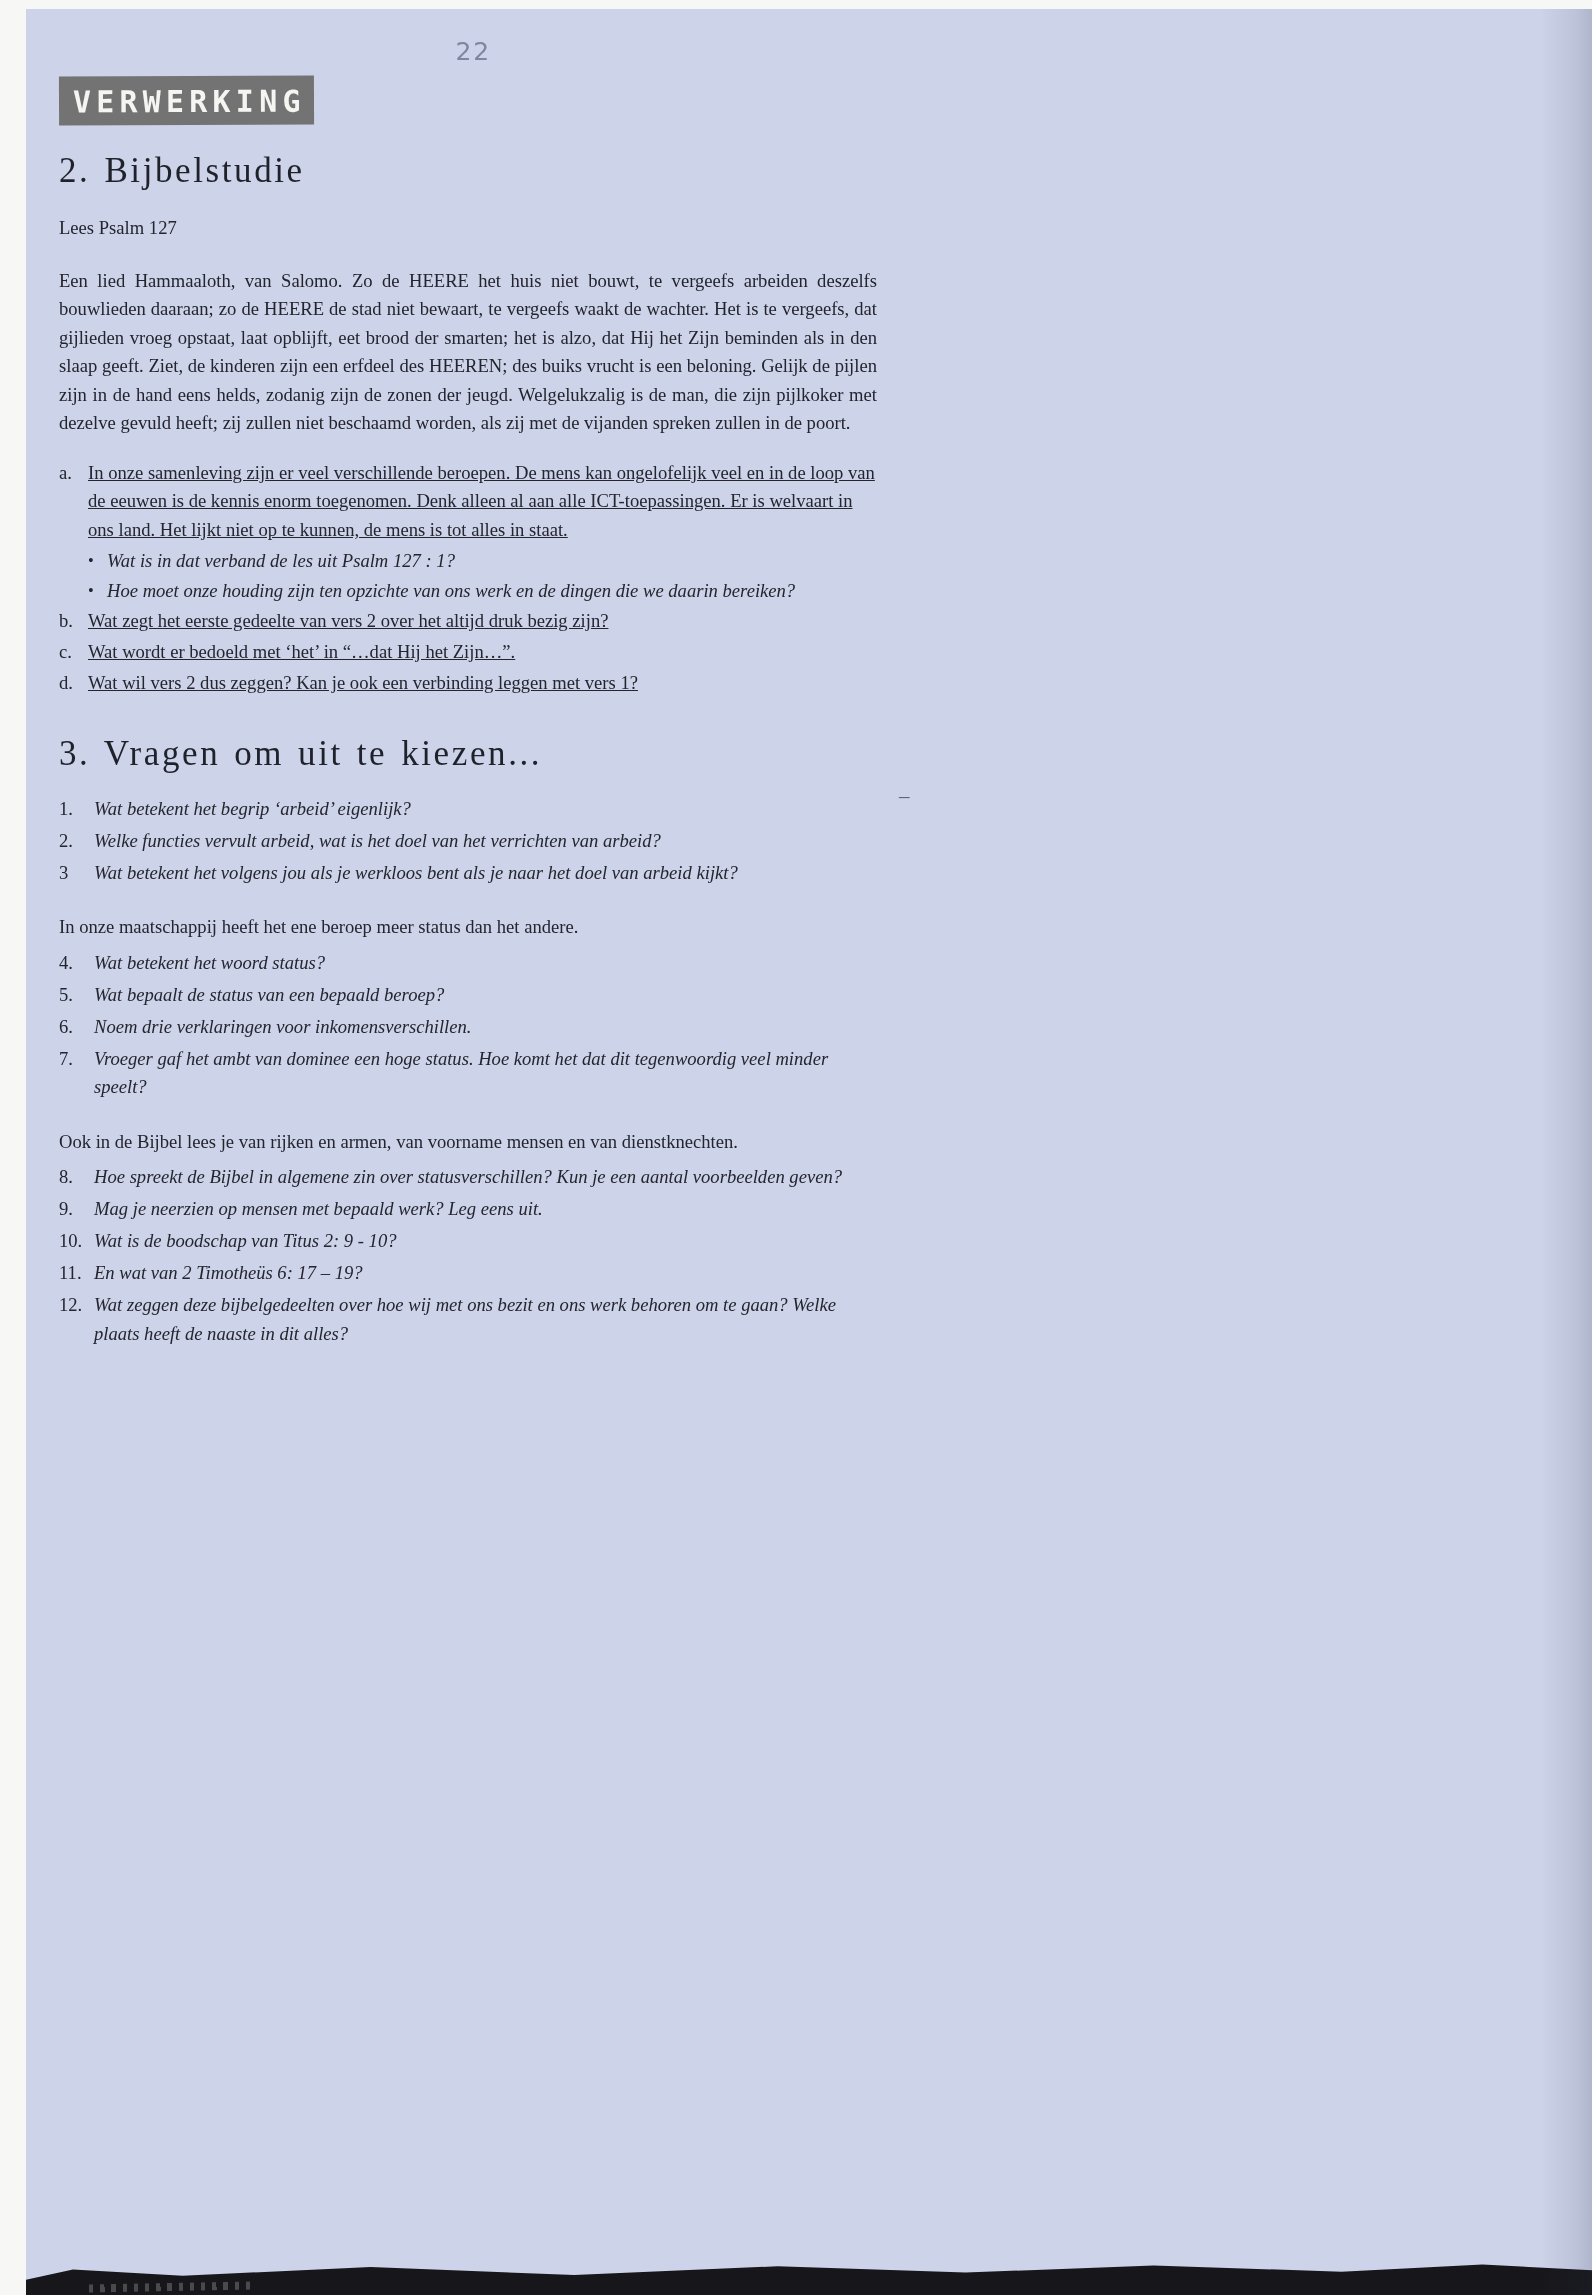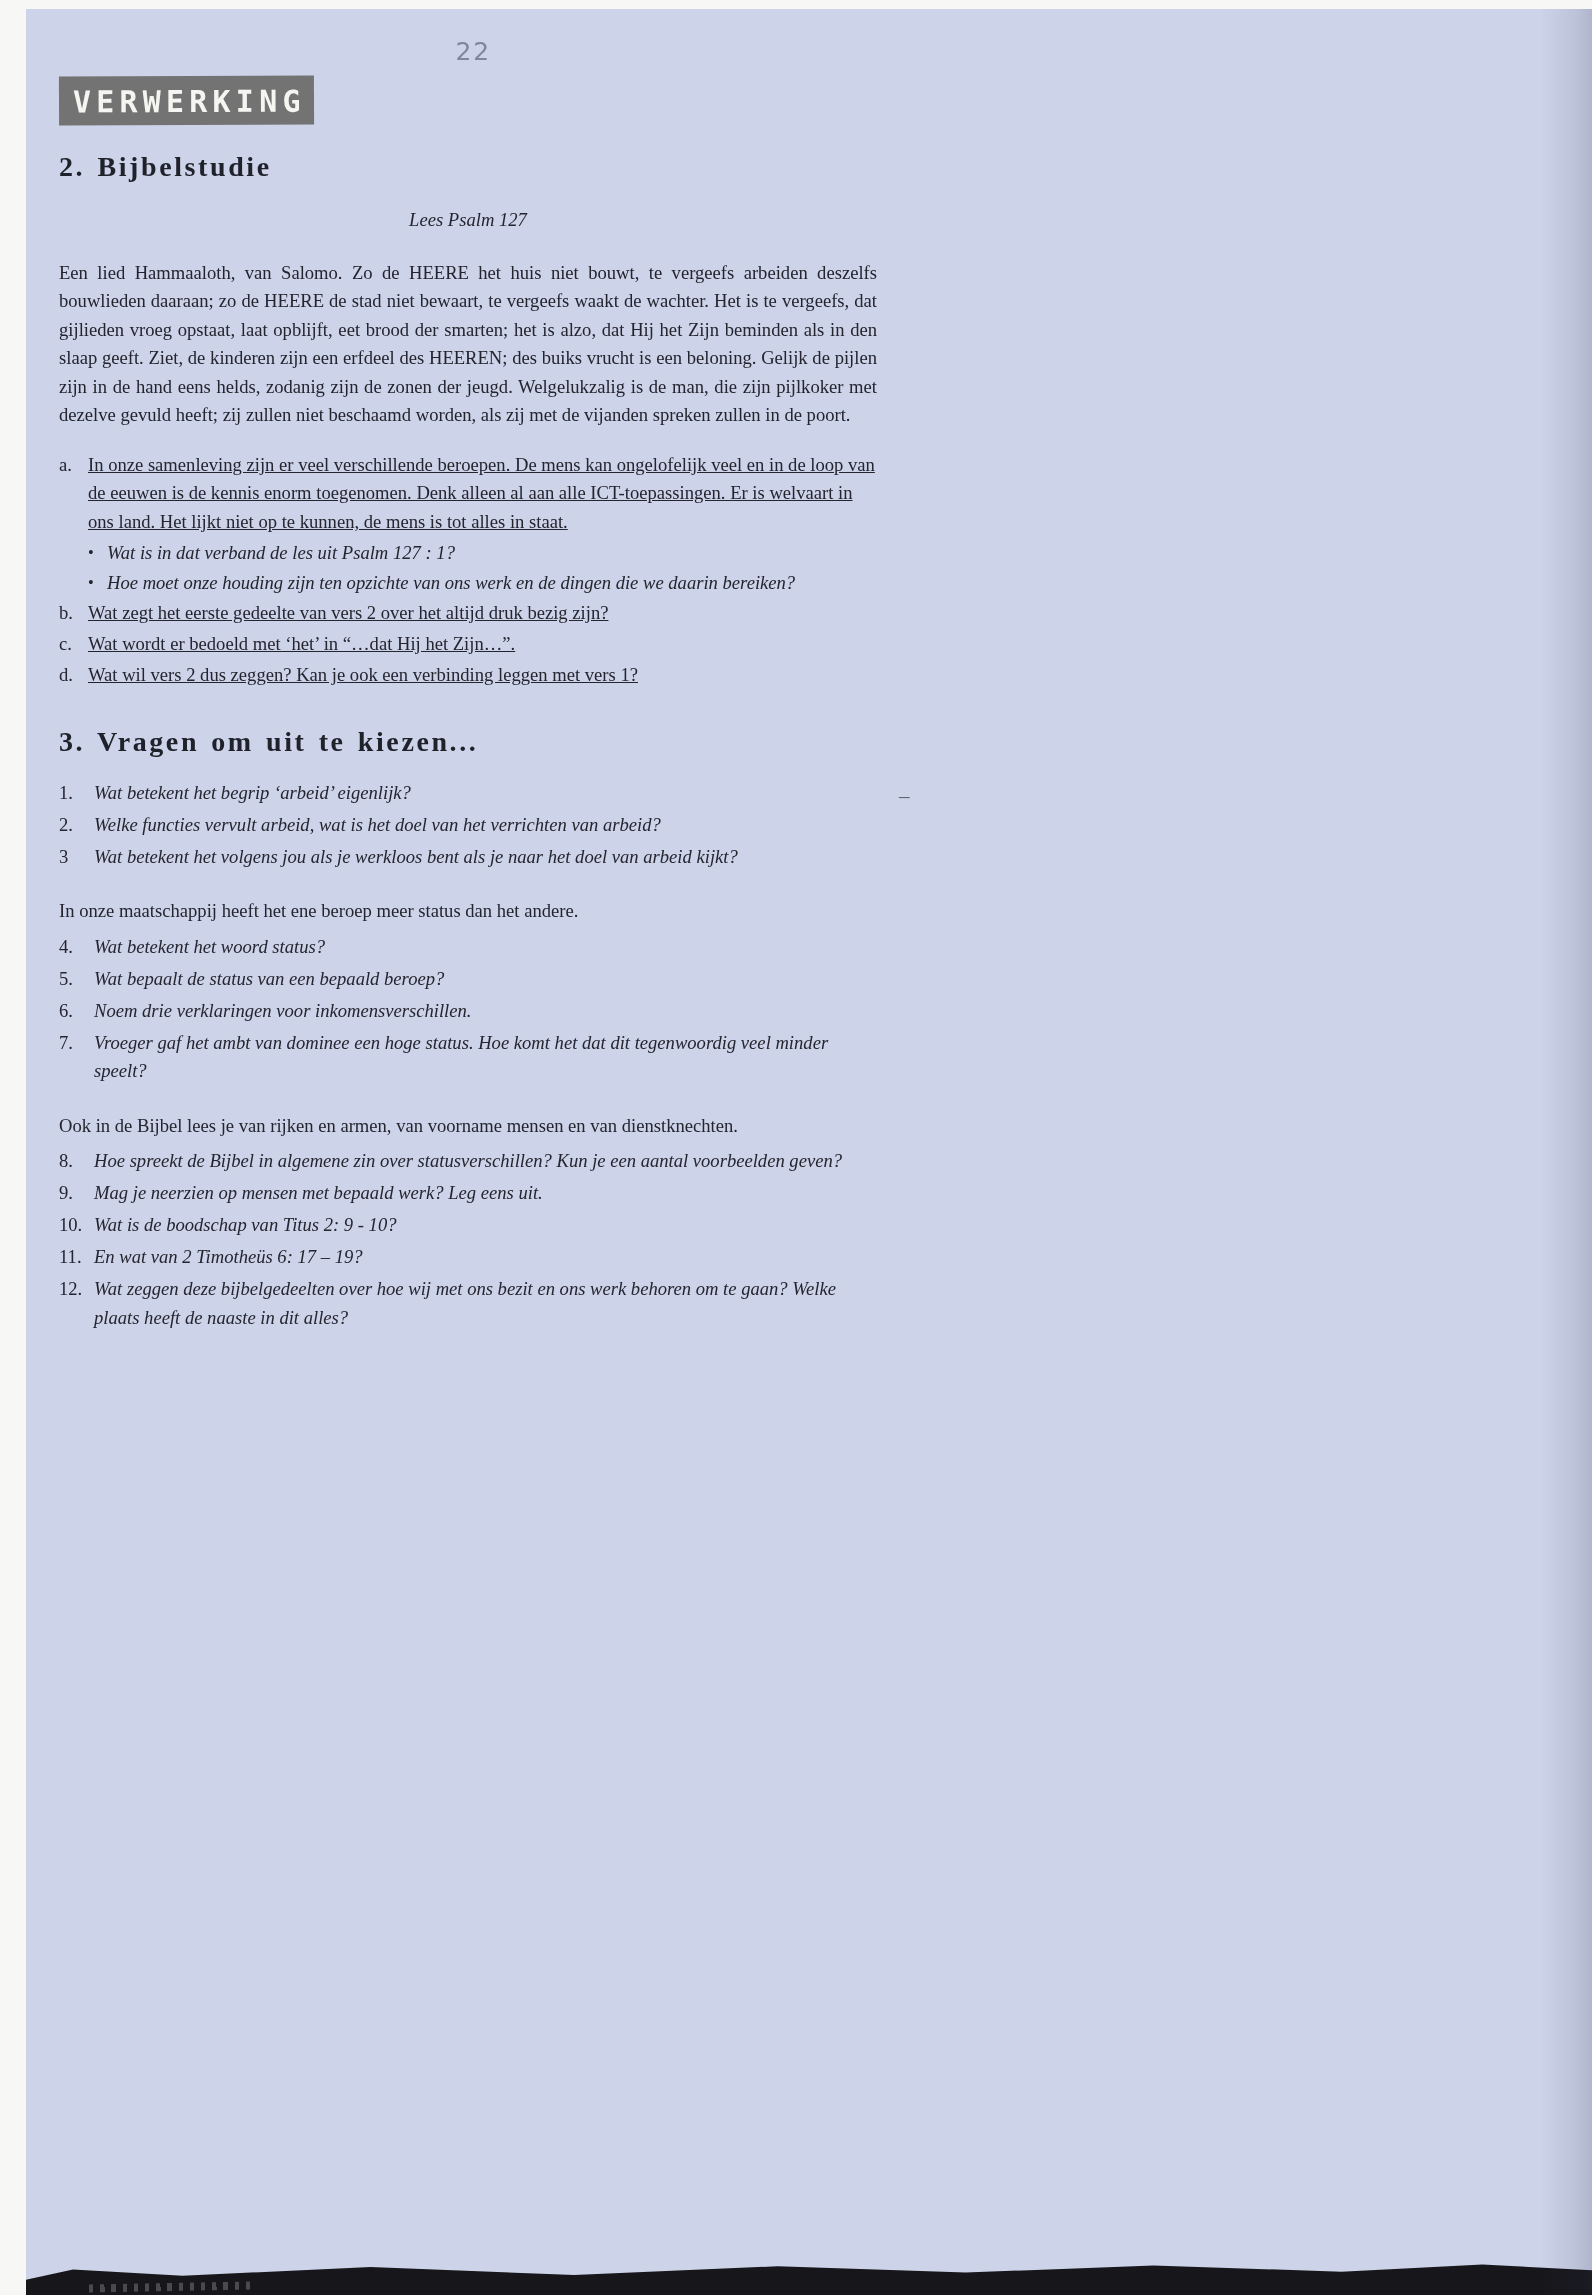--- a/index.html
+++ b/index.html
@@ -74,36 +74,34 @@
     font-family: "DejaVu Sans Mono", monospace;
     font-weight: bold;
     font-size: 30px;
     letter-spacing: 5.2px;
     padding: 7.8px 8.6px 6px 14px;
     transform: rotate(-0.2deg);
   }
 
   .section-title {
     margin: 26px 0 0 0;
-    font-size: 28px;
-    font-weight: bold;
+    font-size: 35px;
+    font-weight: normal;
     letter-spacing: 2.6px;
     word-spacing: 2.6px;
     color: #1f212b;
   }
   .section-title.second {
     margin-top: 36px;
   }
 
   .lead {
     margin: 26px 0 0 0;
-    font-style: italic;
     font-size: 18.6px;
     color: #24252f;
-    text-align: center;
   }
 
   .psalm {
     margin: 28px 0 0 0;
     font-size: 18.6px;
     line-height: 28.5px;
     text-align: justify;
     color: #23242e;
   }
 

